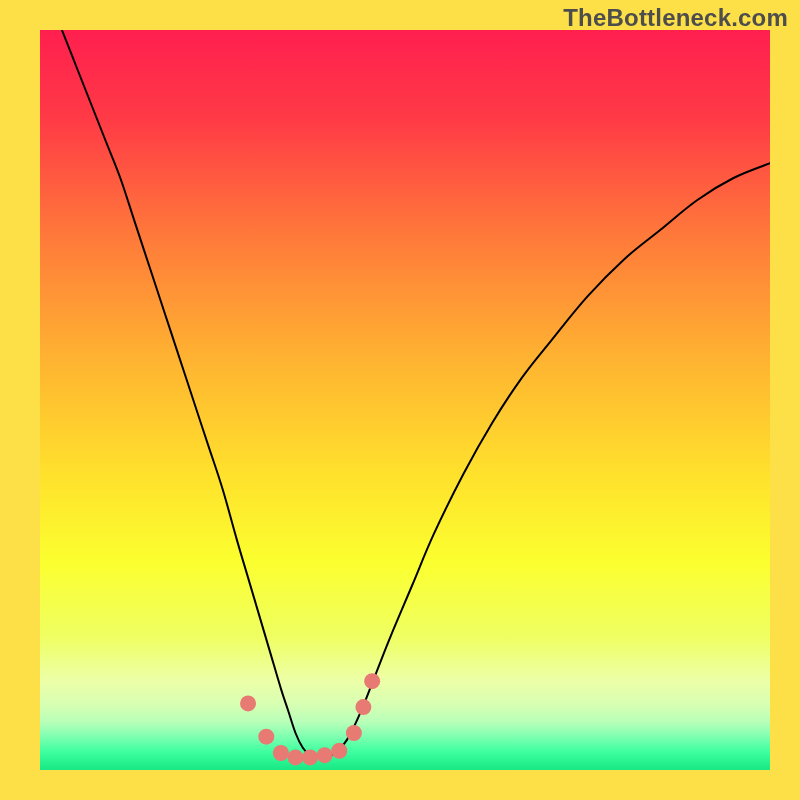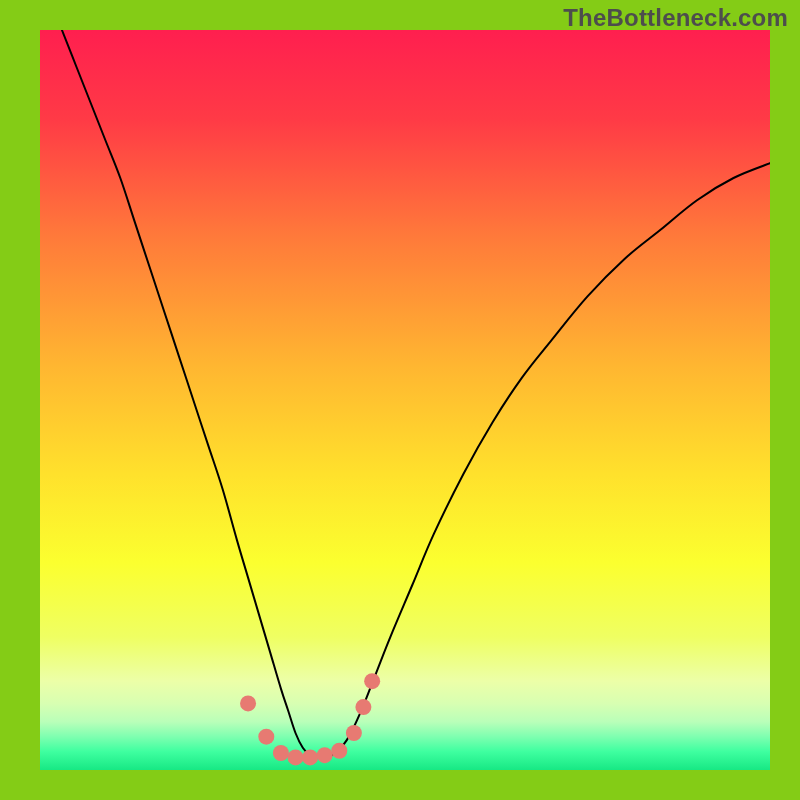--- a/index.html
+++ b/index.html
@@ -8,21 +8,21 @@
     width: 800px;
     height: 800px;
     overflow: hidden;
     background: #000;
     font-family: Arial, Helvetica, sans-serif;
   }
   .frame {
     position: relative;
     width: 800px;
     height: 800px;
-    background: #84cc16;
+    background: #fde047;
   }
   .watermark {
     position: absolute;
     top: 4px;
     right: 12px;
     color: #4d4d4d;
     font-size: 24px;
     font-weight: 600;
     letter-spacing: 0.2px;
     z-index: 50;

